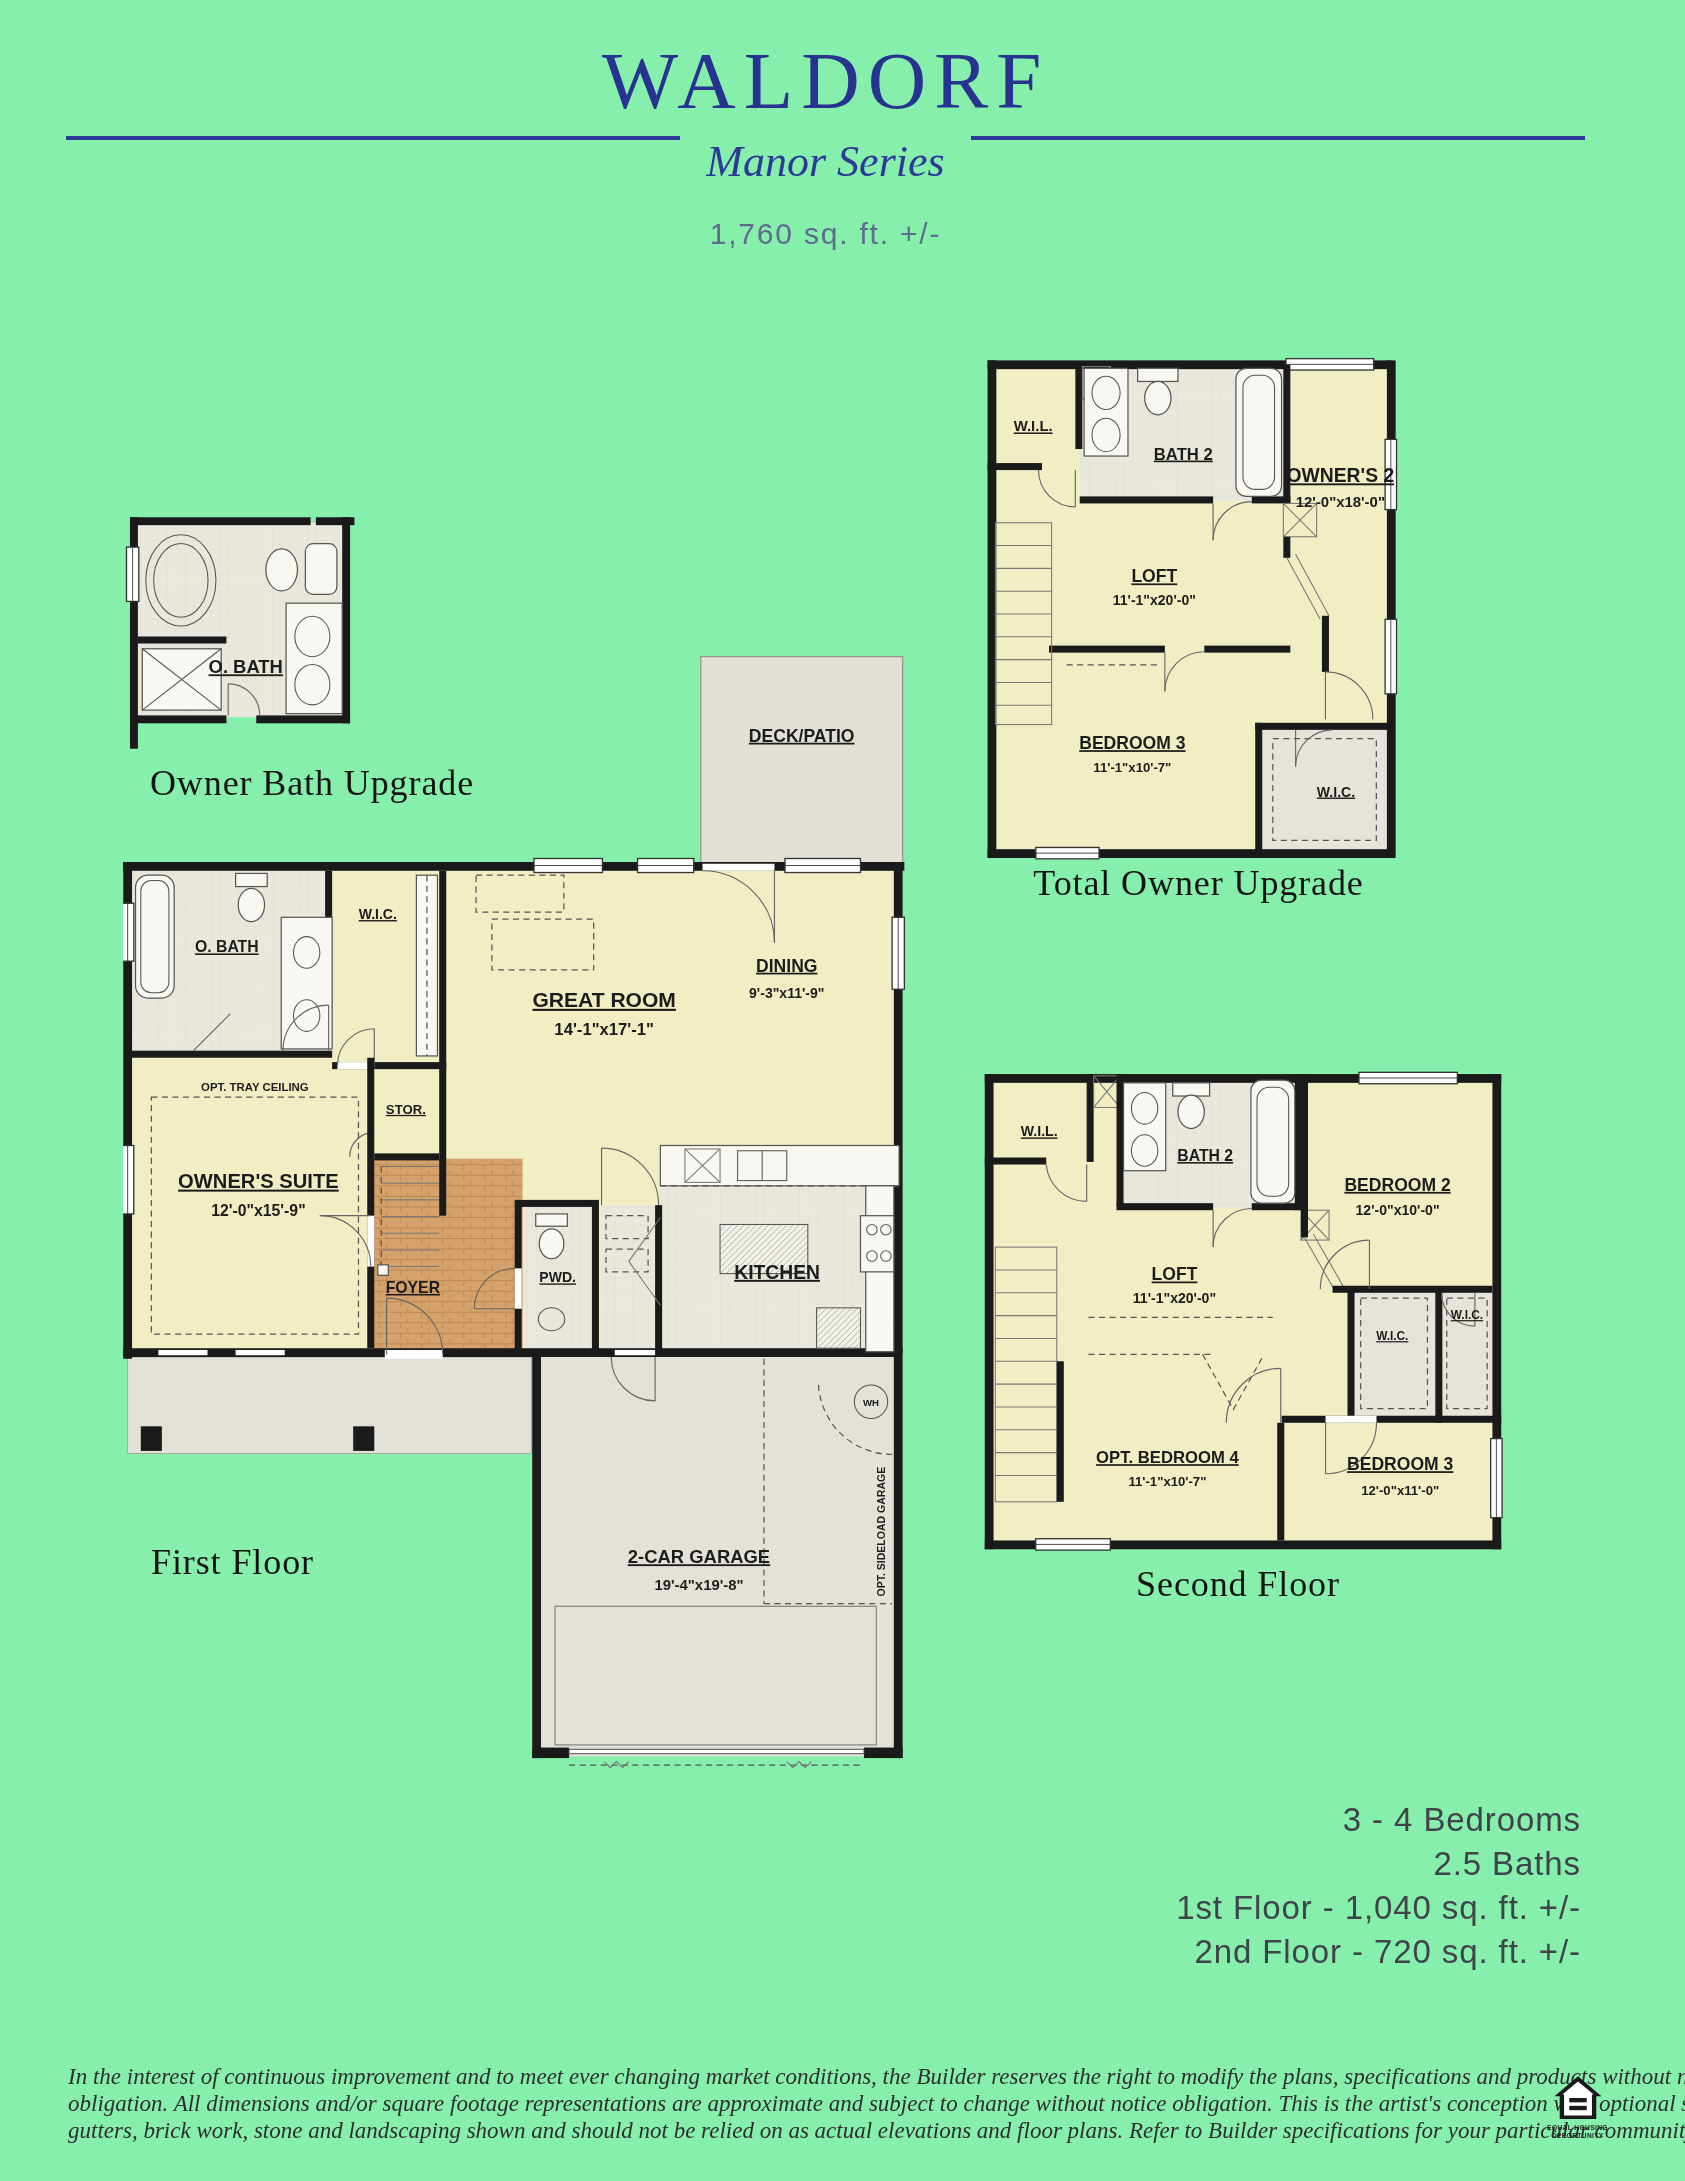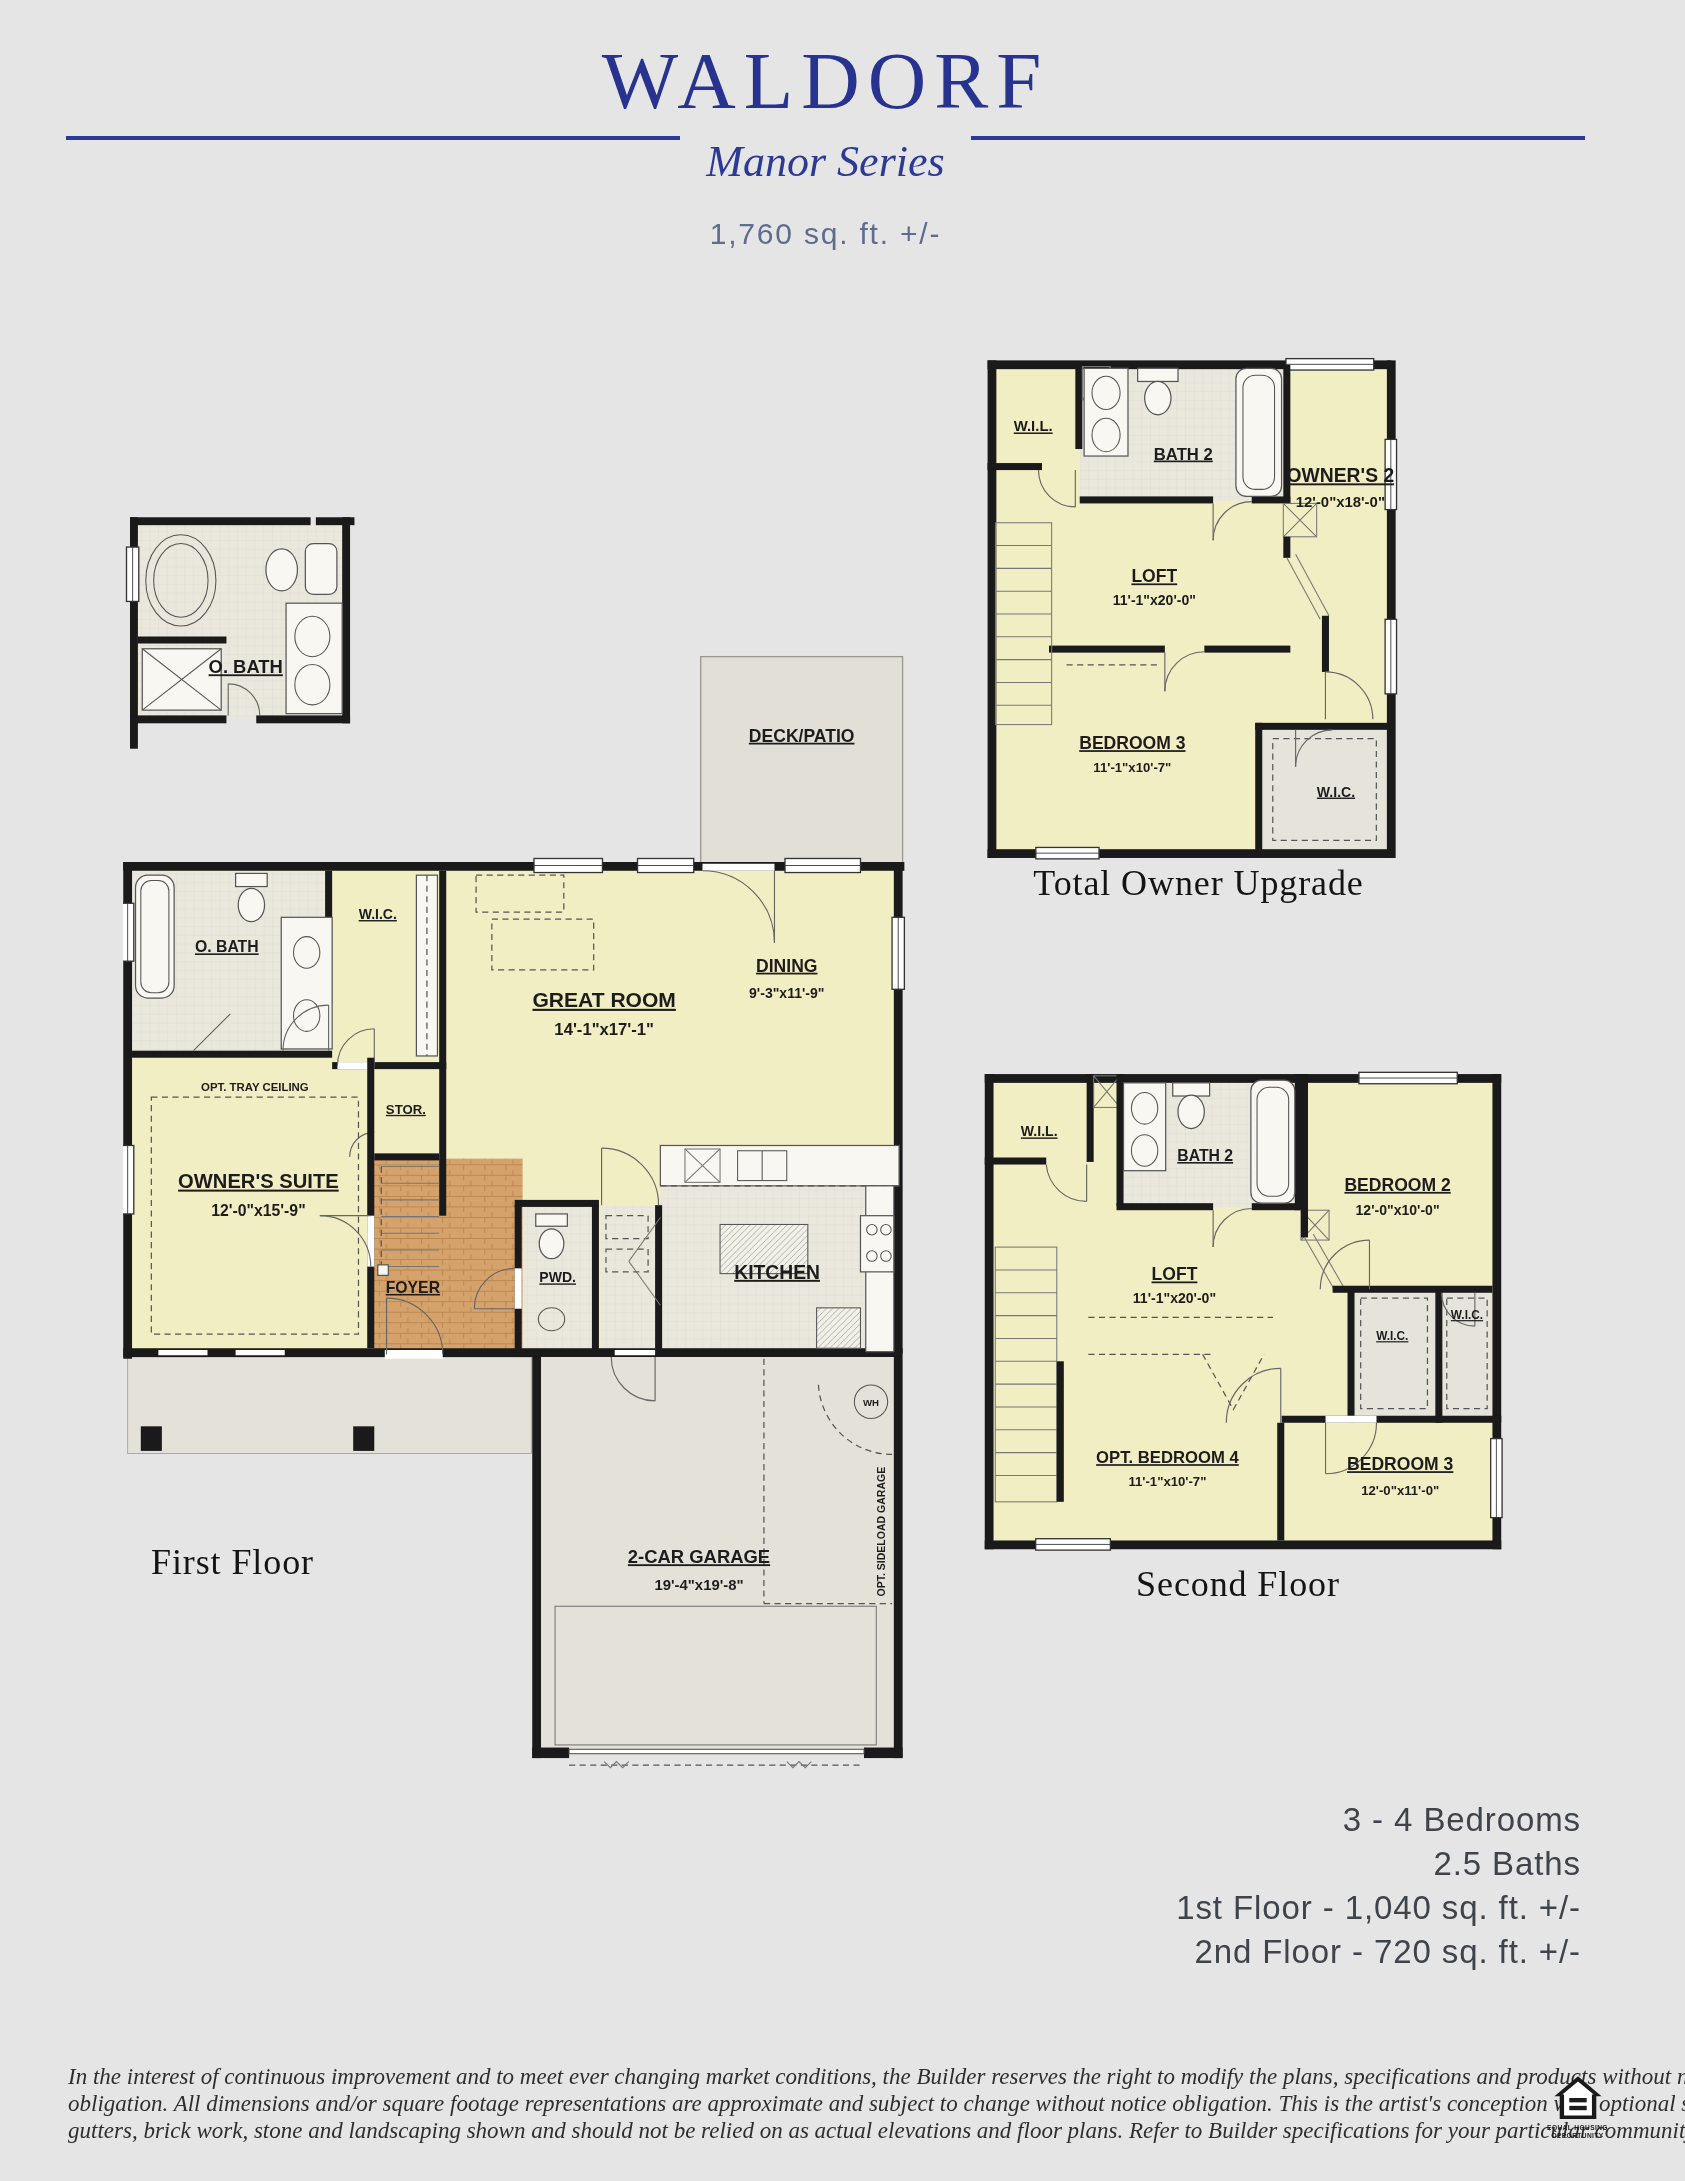--- a/index.html
+++ b/index.html
@@ -1,16 +1,16 @@
 <!DOCTYPE html>
 <html style="font-size:14px"><head>
 <meta charset="utf-8">
 <style>
   html,body{margin:0;padding:0;background:#fff;}
-  #canvas{position:relative;width:1685px;height:2181px;background:#e5e5e5;overflow:hidden;
+  #canvas{position:relative;width:1685px;height:2181px;background:#86efac;overflow:hidden;
           font-family:"Liberation Sans",sans-serif;}
   
   .header{position:absolute;left:66px;top:39px;width:1519px;text-align:center;}
   .plan-title{font-family:"Liberation Serif",serif;font-size:81px;letter-spacing:8px;
               color:#27338f;line-height:1.05;}
   .series-row{display:flex;margin-top:12.3px;}
   .series-rule{flex:1;height:3.5px;background:#2c3a96;}
   .series-text{font-family:"Liberation Serif",serif;font-style:italic;font-size:44px;
                color:#2c3a96;padding:0 26px;white-space:nowrap;}
   .sqft-text{margin-top:30px;font-size:30px;font-weight:300;letter-spacing:1.8px;color:#5e6c8e;}
@@ -87,20 +87,21 @@
 
     <rect class="fix" x="186" y="112" width="64" height="126"></rect>
     <ellipse class="fixline" cx="216" cy="150" rx="20" ry="23"></ellipse>
     <ellipse class="fixline" cx="216" cy="205" rx="20" ry="23"></ellipse>
 
     <line class="arc" x1="120" y1="240" x2="120" y2="204"></line>
     <path class="arc" d="M 120 204 A 36 36 0 0 1 156 240"></path>
 
     <text class="rl ul" x="140" y="192" font-size="21">O. BATH</text>
   </svg>
+  <div class="caption" style="left:132px;top:762px;width:360px;text-align:center;">Owner Bath Upgrade</div>
 
   <svg class="plan-svg" style="left:983px;top:356px;" width="426" height="509" viewBox="0 0 485 580">
     <defs>
       <pattern id="tileB" width="10" height="10" patternUnits="userSpaceOnUse">
         <rect width="10" height="10" fill="#eae8dd"></rect>
         <path d="M10 0H0V10" fill="none" stroke="#d9d7ca" stroke-width="0.7"></path>
       </pattern>
     </defs>
     <rect x="10" y="10" width="455" height="557" fill="#f2eec3"></rect>
     <rect x="110" y="12" width="240" height="153" fill="url(#tileB)"></rect>

